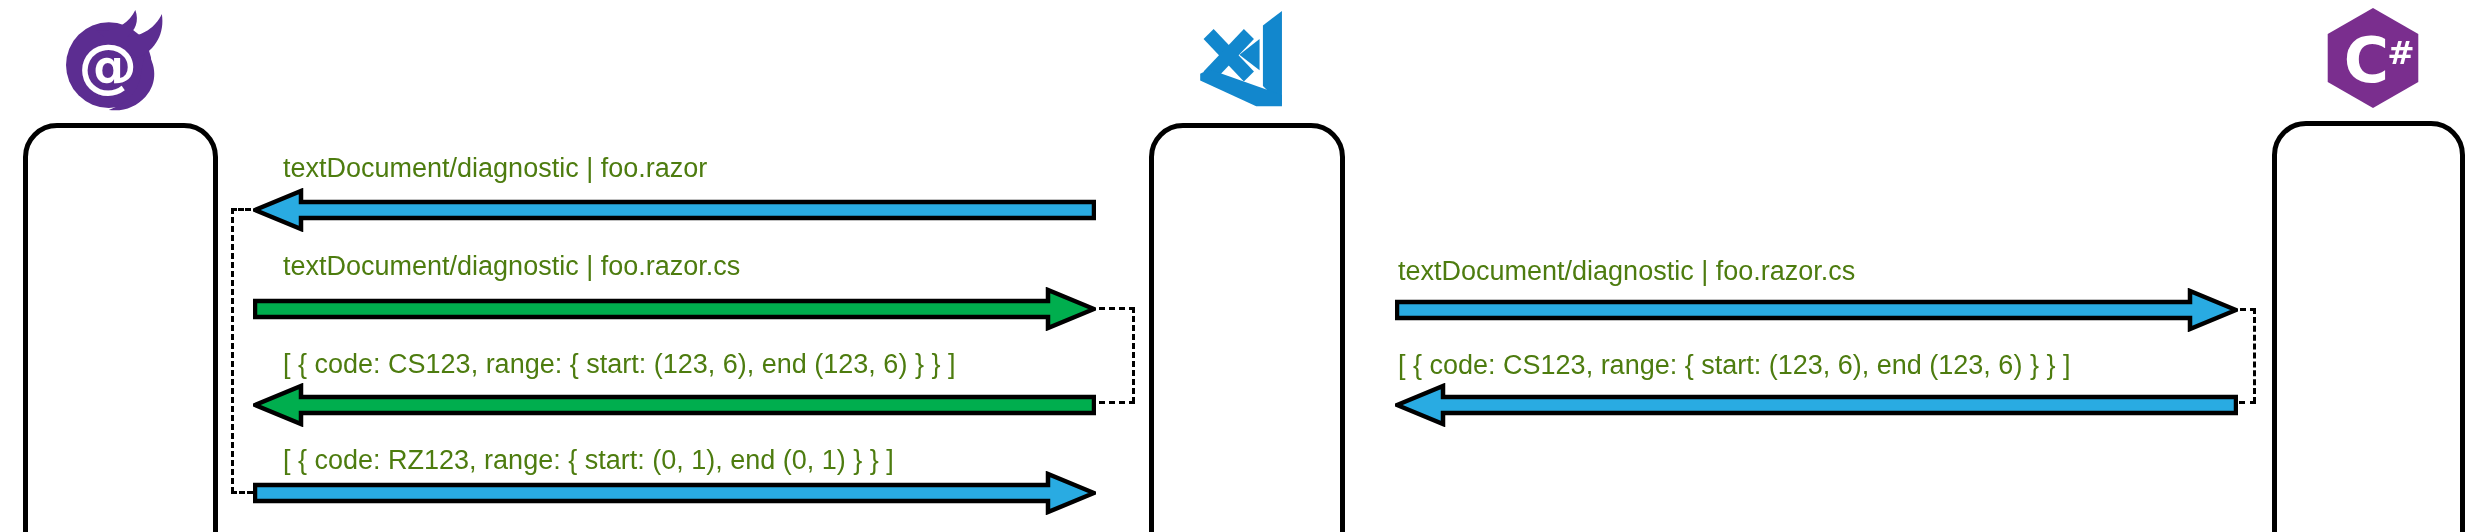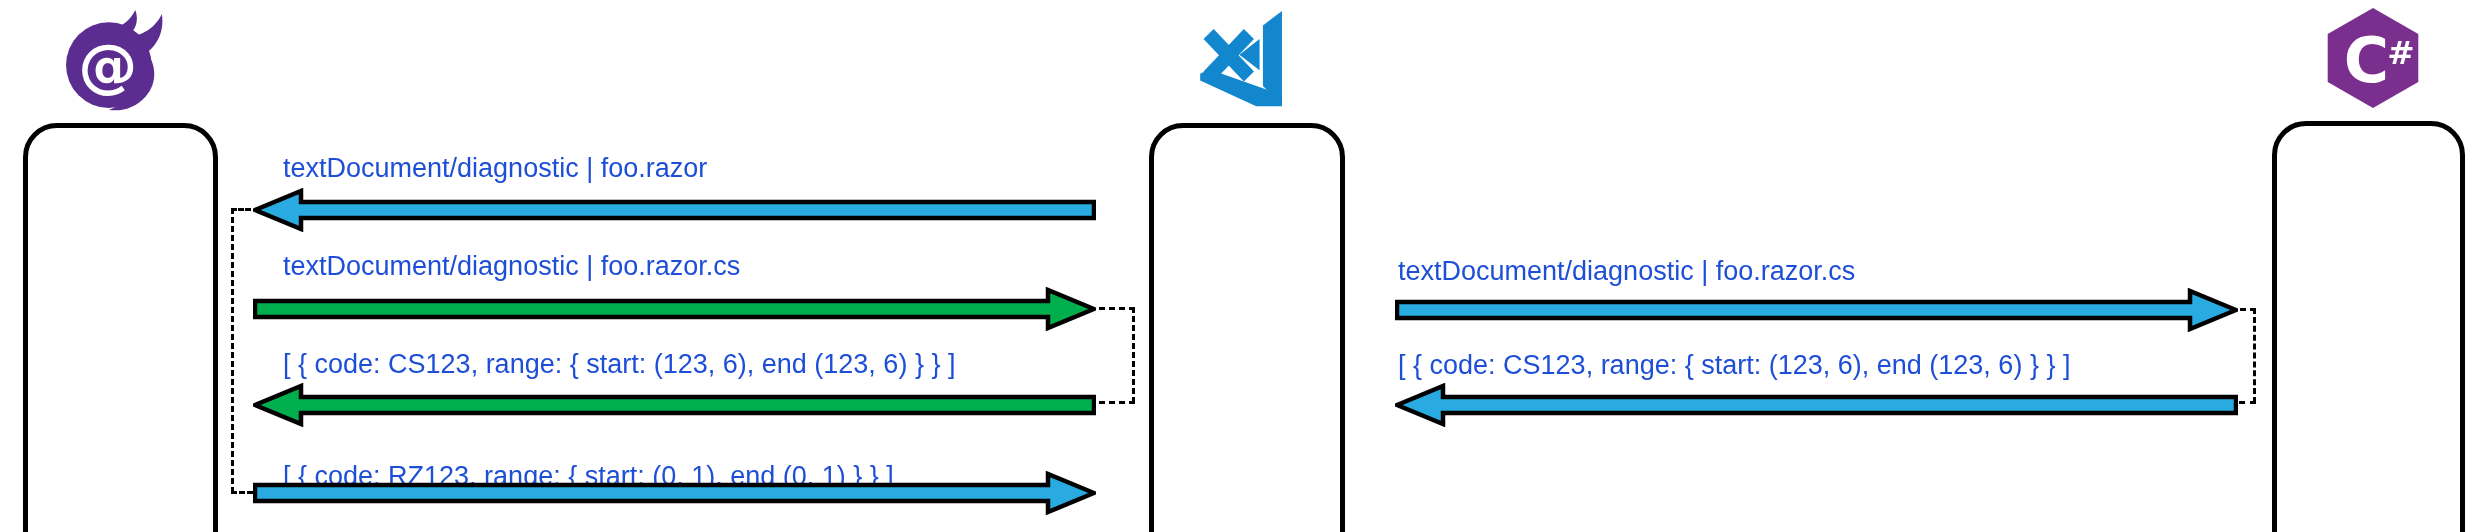--- a/index.html
+++ b/index.html
@@ -21,21 +21,21 @@
   .box-mid{left:1149px;top:123px;width:186px;}
   .box-right{left:2272px;top:121px;width:183px;}
   .icon{position:absolute;}
   .icon-blazor{left:58px;top:8px;width:120px;height:106px;}
   .icon-vscode{left:1188px;top:2px;width:114px;height:112px;}
   .icon-csharp{left:2320px;top:5px;width:106px;height:106px;}
   .msg-label{
     position:absolute;
     font-size:27px;
     line-height:32px;
-    color:#1d4ed8;
+    color:#4d7c0f;
     white-space:nowrap;
     letter-spacing:0px;
   }
   .arrow{position:absolute;width:843px;height:44px;}
   .dash-v{position:absolute;width:0;border-left:3px dashed #000;}
   .dash-h{position:absolute;height:0;border-top:3px dashed #000;}
 </style>
 </head>
 <body>
 
@@ -78,21 +78,21 @@
   <div class="msg-label" style="left:283px;top:250px">textDocument/diagnostic | foo.razor.cs</div>
   <svg class="arrow" style="left:253px;top:287px" viewBox="0 0 843 44">
     <polygon points="2,14 795,14 795,3 841,22 795,41 795,30 2,30" stroke="#000" stroke-width="4.5" fill="#00AE4E"></polygon>
   </svg>
 
   <div class="msg-label" style="left:283px;top:348px">[ { code: CS123, range: { start: (123, 6), end (123, 6) } } ]</div>
   <svg class="arrow" style="left:253px;top:383px" viewBox="0 0 843 44">
     <polygon points="841,14 48,14 48,3 2,22 48,41 48,30 841,30" stroke="#000" stroke-width="4.5" fill="#00AE4E"></polygon>
   </svg>
 
-  <div class="msg-label" style="left:283px;top:460px">[ { code: RZ123, range: { start: (0, 1), end (0, 1) } } ]</div>
+  <div class="msg-label" style="left:283px;top:444px">[ { code: RZ123, range: { start: (0, 1), end (0, 1) } } ]</div>
   <svg class="arrow" style="left:253px;top:471px" viewBox="0 0 843 44">
     <polygon points="2,14 795,14 795,3 841,22 795,41 795,30 2,30" stroke="#000" stroke-width="4.5" fill="#29ABE2"></polygon>
   </svg>
 
   <div class="dash-h" style="left:231px;top:208px;width:20px"></div>
   <div class="dash-v" style="left:231px;top:208px;height:285px"></div>
   <div class="dash-h" style="left:231px;top:491px;width:22px"></div>
 
   <div class="dash-h" style="left:1099px;top:307px;width:36px"></div>
   <div class="dash-v" style="left:1132px;top:307px;height:96px"></div>

